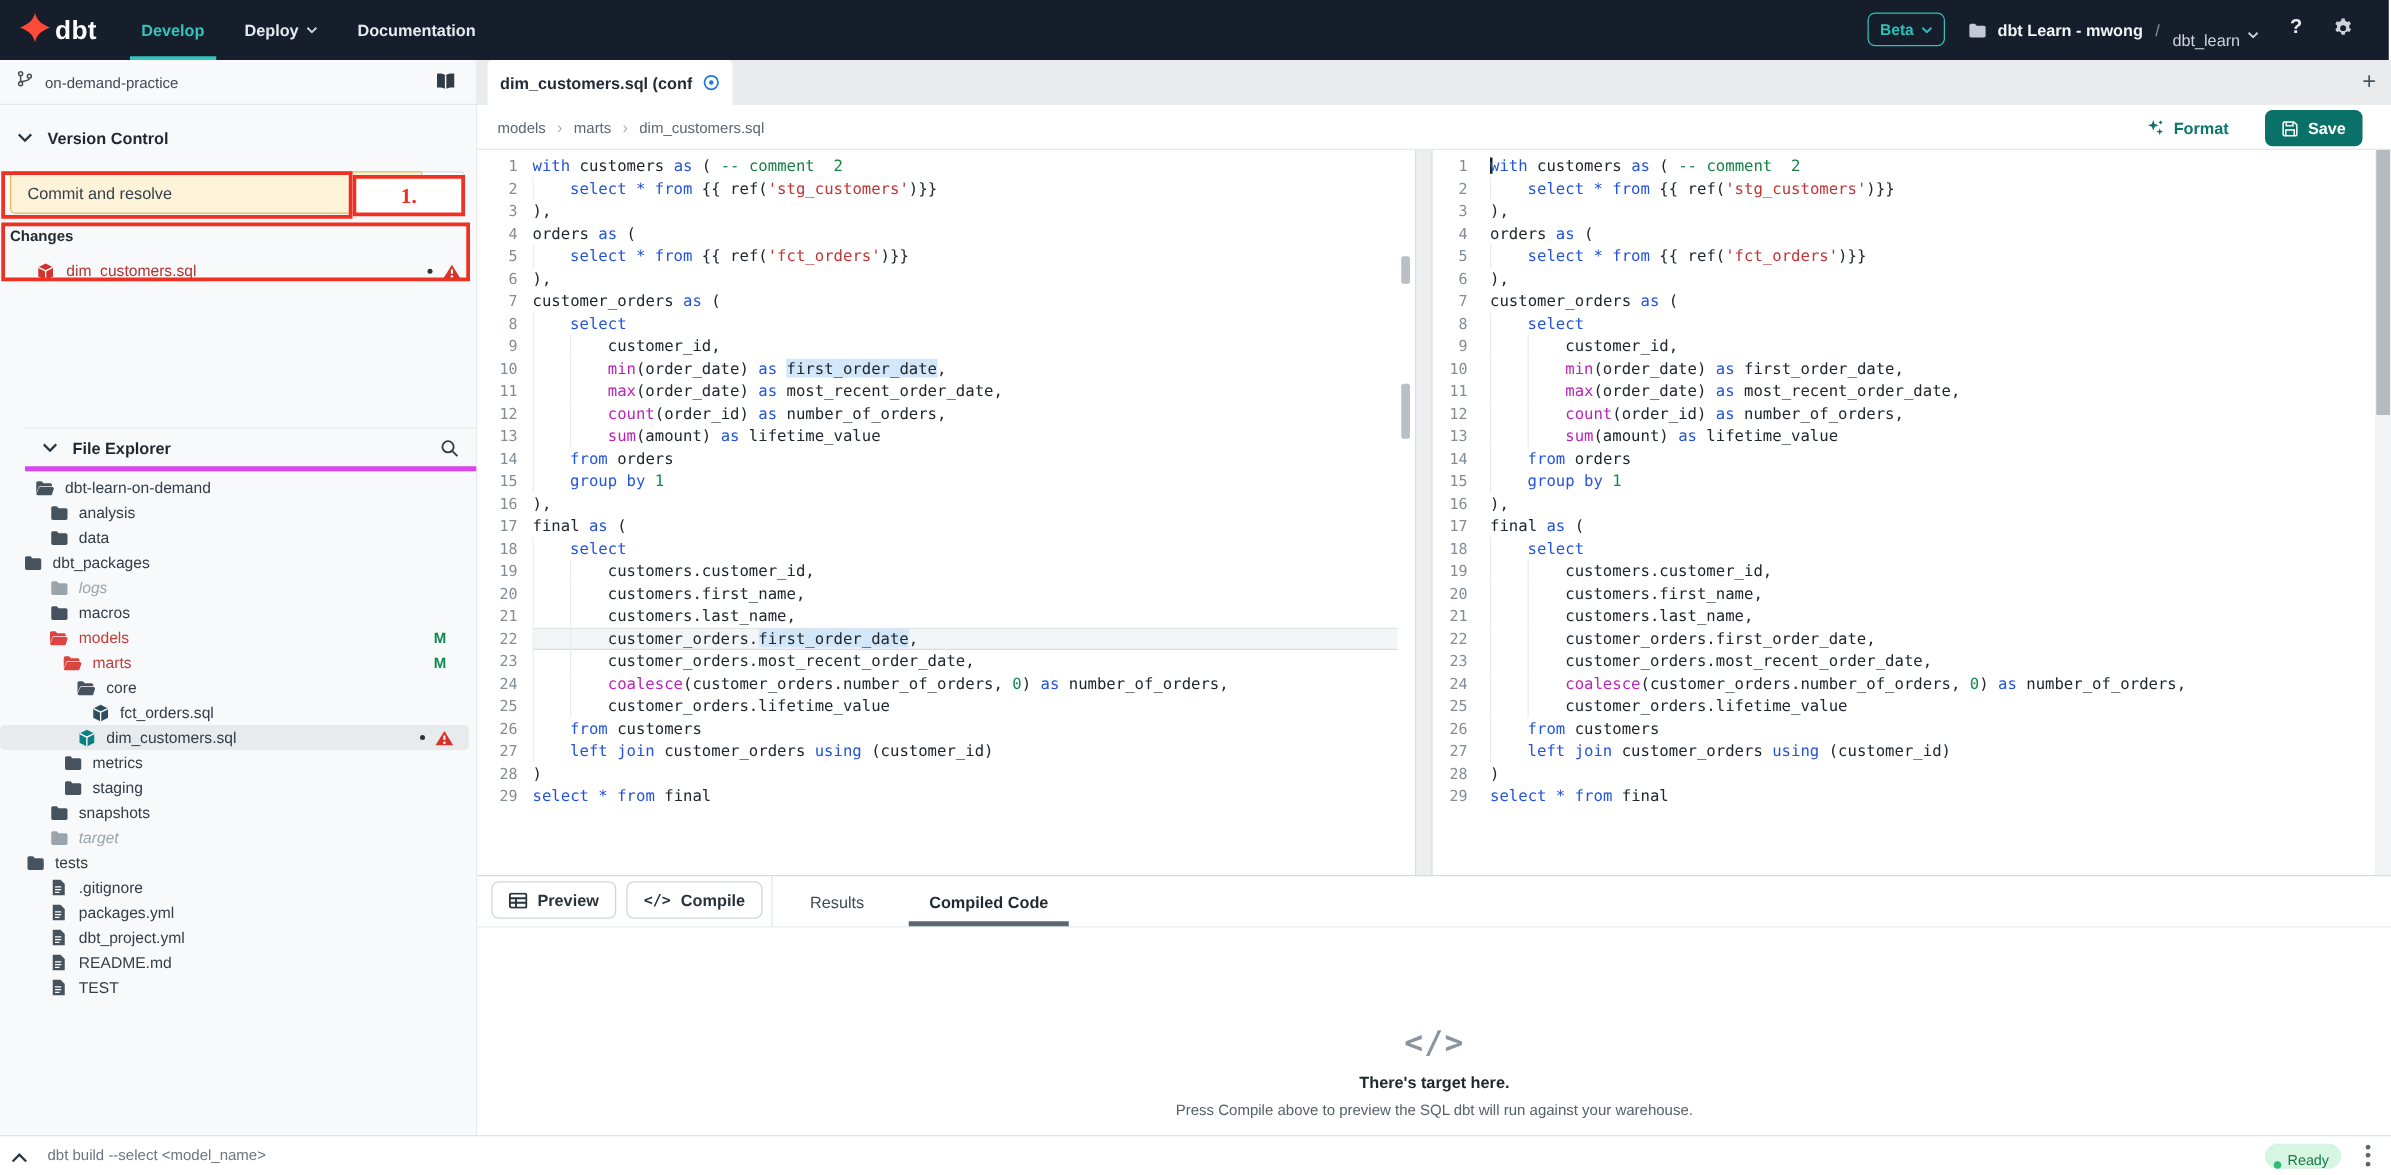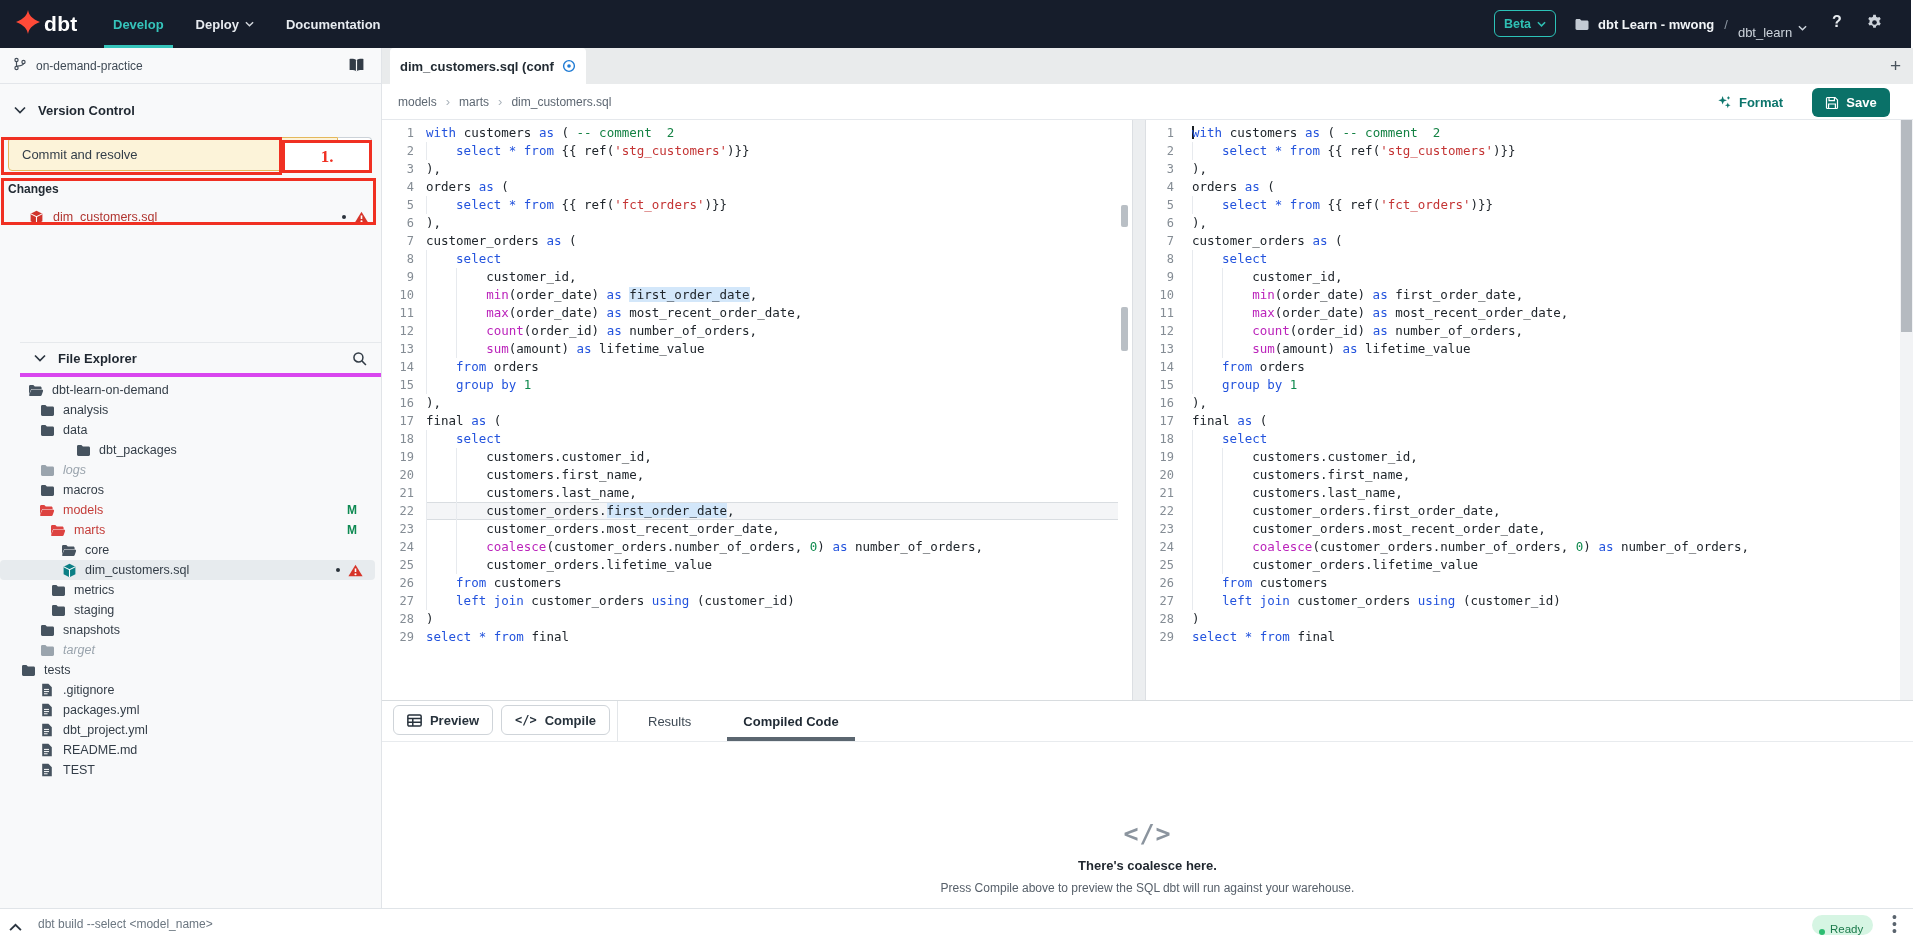--- a/index.html
+++ b/index.html
@@ -293,21 +293,21 @@
           <span class="tree-label ">analysis</span>
         </div>
         <div class="tree-row" style="padding-left: 39px;">
           <span class="tree-icon">
             <svg width="15" height="13" viewBox="0 0 15 13">
               <path d="M1 2.4C1 1.6 1.6 1 2.4 1h3l1.5 1.6h5.7c.8 0 1.4.6 1.4 1.4v6.6c0 .8-.6 1.4-1.4 1.4H2.4c-.8 0-1.4-.6-1.4-1.4z" fill="#46535f"></path>
             </svg>
           </span>
           <span class="tree-label ">data</span>
         </div>
-        <div class="tree-row" style="padding-left: 39px; margin-left: 36px;">
+        <div class="tree-row" style="padding-left: 18px;">
           <span class="tree-icon">
             <svg width="15" height="13" viewBox="0 0 15 13">
               <path d="M1 2.4C1 1.6 1.6 1 2.4 1h3l1.5 1.6h5.7c.8 0 1.4.6 1.4 1.4v6.6c0 .8-.6 1.4-1.4 1.4H2.4c-.8 0-1.4-.6-1.4-1.4z" fill="#46535f"></path>
             </svg>
           </span>
           <span class="tree-label ">dbt_packages</span>
         </div>
         <div class="tree-row" style="padding-left: 39px;">
           <span class="tree-icon">
             <svg width="15" height="13" viewBox="0 0 15 13">
@@ -345,20 +345,29 @@
           <span class="tree-badge">M</span>
         </div>
         <div class="tree-row" style="padding-left: 61px;">
           <span class="tree-icon">
             <svg width="16" height="13" viewBox="0 0 16 13">
               <path d="M1 2.4C1 1.6 1.6 1 2.4 1h2.9l1.5 1.6h5.4c.8 0 1.4.6 1.4 1.4v1H4.2c-.6 0-1.2.4-1.4 1L1 10.6z" fill="#46535f"></path>
               <path d="M4.3 5.6h9.5c.9 0 1.5.8 1.2 1.6l-1.3 3.9c-.2.6-.7 1-1.3 1H2.1c-.7 0-1.1-.7-.9-1.3l1.8-4.3c.2-.5.7-.9 1.3-.9z" fill="#46535f"></path>
             </svg>
           </span>
           <span class="tree-label ">core</span>
+        </div>
+        <div class="tree-row" style="padding-left: 72px;">
+          <span class="tree-icon">
+            <svg width="15" height="15" viewBox="0 0 14 14">
+              <path d="M7 .7l5.5 2.8v7L7 13.3 1.5 10.5v-7z" fill="#2b4f5c"></path>
+              <path d="M1.7 3.6L7 6.3l5.3-2.7M7 6.3v6.7" stroke="#fff" stroke-width="1" fill="none"></path>
+            </svg>
+          </span>
+          <span class="tree-label ">fct_orders.sql</span>
         </div>
         <div class="tree-row selected" style="padding-left: 61px;">
           <span class="tree-icon">
             <svg width="15" height="15" viewBox="0 0 14 14">
               <path d="M7 .7l5.5 2.8v7L7 13.3 1.5 10.5v-7z" fill="#0c7f85"></path>
               <path d="M1.7 3.6L7 6.3l5.3-2.7M7 6.3v6.7" stroke="#fff" stroke-width="1" fill="none"></path>
             </svg>
           </span>
           <span class="tree-label ">dim_customers.sql</span>
           <span class="row-right">
@@ -656,21 +665,21 @@
           <span>Compile</span>
         </div>
         <div class="bp-divider"></div>
         <div class="bp-tabs">
             <div class="bp-tab">Results</div>
             <div class="bp-tab active">Compiled Code</div>
           </div>
       </div>
       <div class="empty">
         <div class="empty-icon code-glyph">&lt;/&gt;</div>
-        <div class="empty-title">There's coalesce here.</div>
+        <div class="empty-title">There's target here.</div>
         <div class="empty-sub">Press Compile above to preview the SQL dbt will run against your warehouse.</div>
       </div>
     </div>
   </main>
 
   <footer class="statusbar">
     <span class="sb-chevron">
       <svg width="13" height="9" viewBox="0 0 12 8">
           <path d="M1 6.5l5-5 5 5" stroke="#2b3540" stroke-width="1.7" fill="none"></path>
         </svg>

